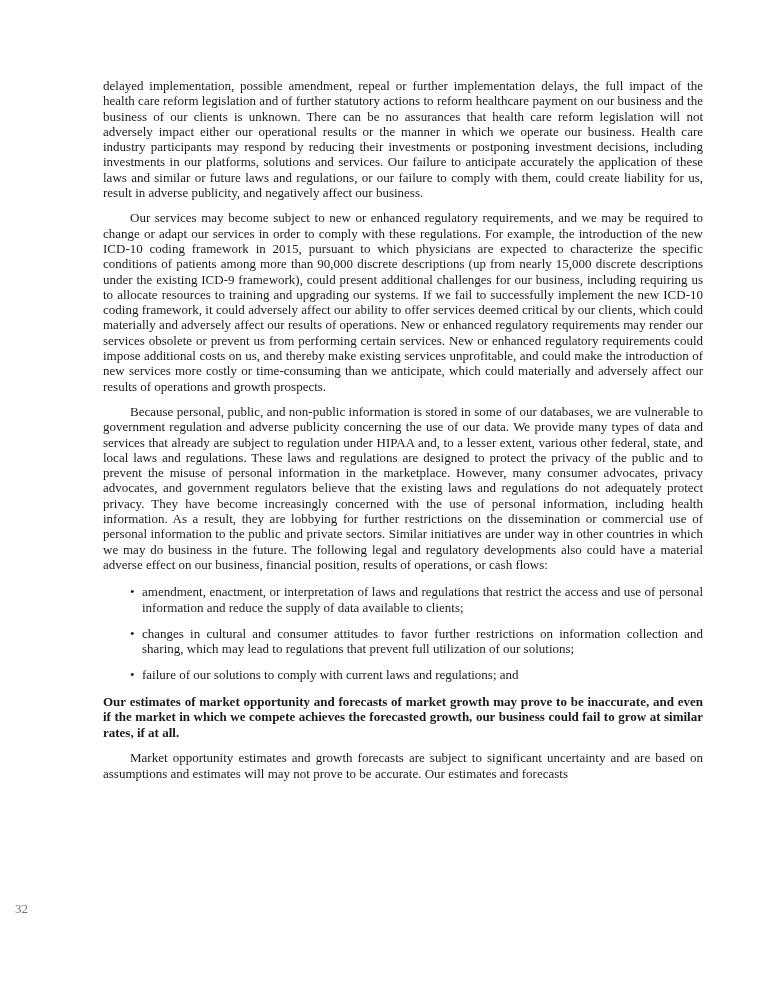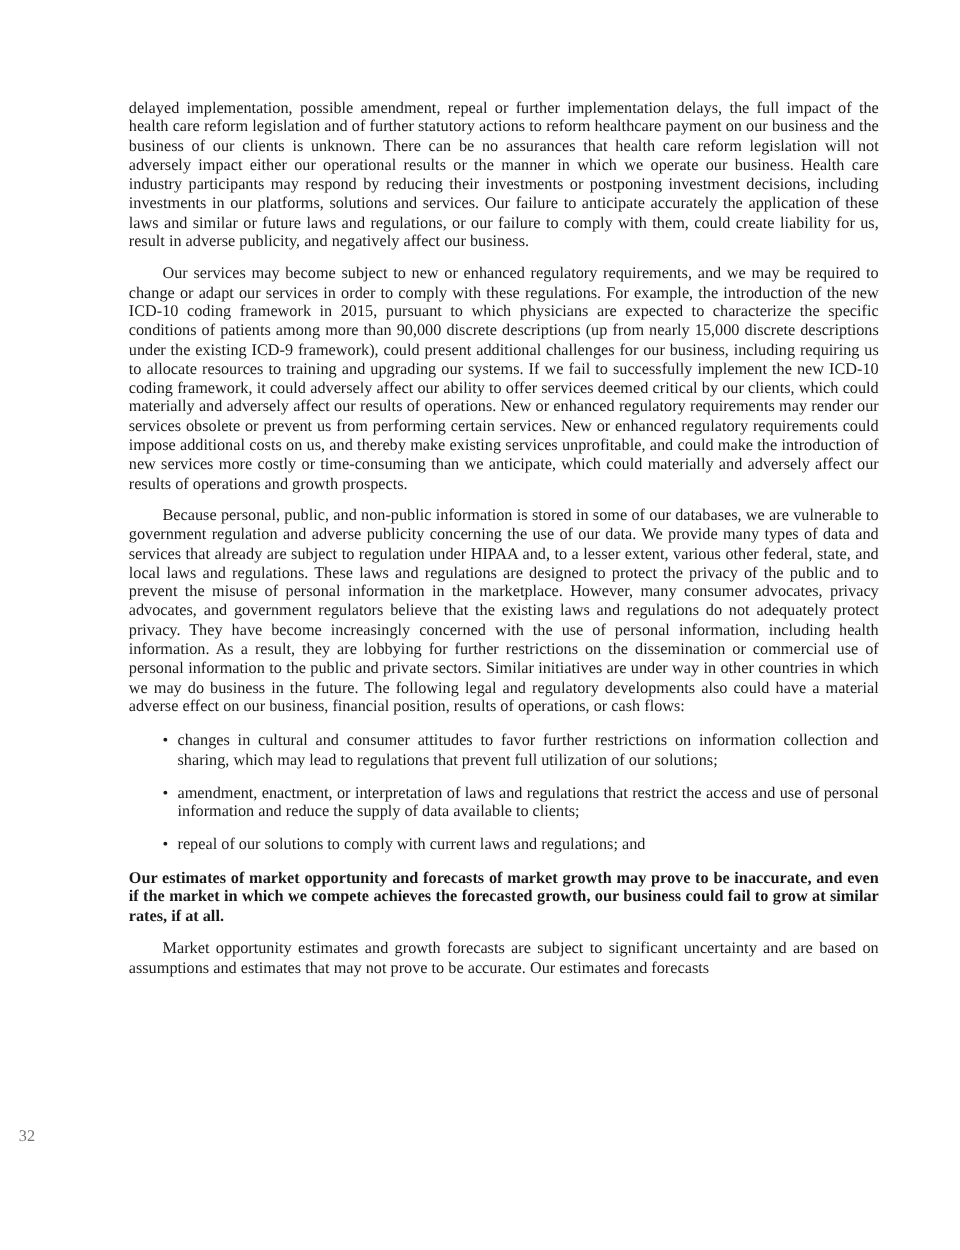--- a/index.html
+++ b/index.html
@@ -74,25 +74,25 @@
 <div class="page">
   <div class="content">
 
     <p class="no-indent">delayed implementation, possible amendment, repeal or further implementation delays, the full impact of the health care reform legislation and of further statutory actions to reform healthcare payment on our business and the business of our clients is unknown. There can be no assurances that health care reform legislation will not adversely impact either our operational results or the manner in which we operate our business. Health care industry participants may respond by reducing their investments or postponing investment decisions, including investments in our platforms, solutions and services. Our failure to anticipate accurately the application of these laws and similar or future laws and regulations, or our failure to comply with them, could create liability for us, result in adverse publicity, and negatively affect our business.</p>
 
     <p>Our services may become subject to new or enhanced regulatory requirements, and we may be required to change or adapt our services in order to comply with these regulations. For example, the introduction of the new ICD-10 coding framework in 2015, pursuant to which physicians are expected to characterize the specific conditions of patients among more than 90,000 discrete descriptions (up from nearly 15,000 discrete descriptions under the existing ICD-9 framework), could present additional challenges for our business, including requiring us to allocate resources to training and upgrading our systems. If we fail to successfully implement the new ICD-10 coding framework, it could adversely affect our ability to offer services deemed critical by our clients, which could materially and adversely affect our results of operations. New or enhanced regulatory requirements may render our services obsolete or prevent us from performing certain services. New or enhanced regulatory requirements could impose additional costs on us, and thereby make existing services unprofitable, and could make the introduction of new services more costly or time-consuming than we anticipate, which could materially and adversely affect our results of operations and growth prospects.</p>
 
     <p>Because personal, public, and non-public information is stored in some of our databases, we are vulnerable to government regulation and adverse publicity concerning the use of our data. We provide many types of data and services that already are subject to regulation under HIPAA and, to a lesser extent, various other federal, state, and local laws and regulations. These laws and regulations are designed to protect the privacy of the public and to prevent the misuse of personal information in the marketplace. However, many consumer advocates, privacy advocates, and government regulators believe that the existing laws and regulations do not adequately protect privacy. They have become increasingly concerned with the use of personal information, including health information. As a result, they are lobbying for further restrictions on the dissemination or commercial use of personal information to the public and private sectors. Similar initiatives are under way in other countries in which we may do business in the future. The following legal and regulatory developments also could have a material adverse effect on our business, financial position, results of operations, or cash flows:</p>
 
     <ul class="bullet-list">
+      <li>amendment, enactment, or interpretation of laws and regulations that restrict the access and use of personal information and reduce the supply of data available to clients;</li>
       <li>changes in cultural and consumer attitudes to favor further restrictions on information collection and sharing, which may lead to regulations that prevent full utilization of our solutions;</li>
-      <li>amendment, enactment, or interpretation of laws and regulations that restrict the access and use of personal information and reduce the supply of data available to clients;</li>
-      <li>repeal of our solutions to comply with current laws and regulations; and</li>
+      <li>failure of our solutions to comply with current laws and regulations; and</li>
     </ul>
 
     <p class="risk-heading no-indent">Our estimates of market opportunity and forecasts of market growth may prove to be inaccurate, and even if the market in which we compete achieves the forecasted growth, our business could fail to grow at similar rates, if at all.</p>
 
-    <p>Market opportunity estimates and growth forecasts are subject to significant uncertainty and are based on assumptions and estimates that may not prove to be accurate. Our estimates and forecasts</p>
+    <p>Market opportunity estimates and growth forecasts are subject to significant uncertainty and are based on assumptions and estimates will may not prove to be accurate. Our estimates and forecasts</p>
 
   </div>
 
   <div class="page-number">32</div>
 </div>
 
 </body></html>

